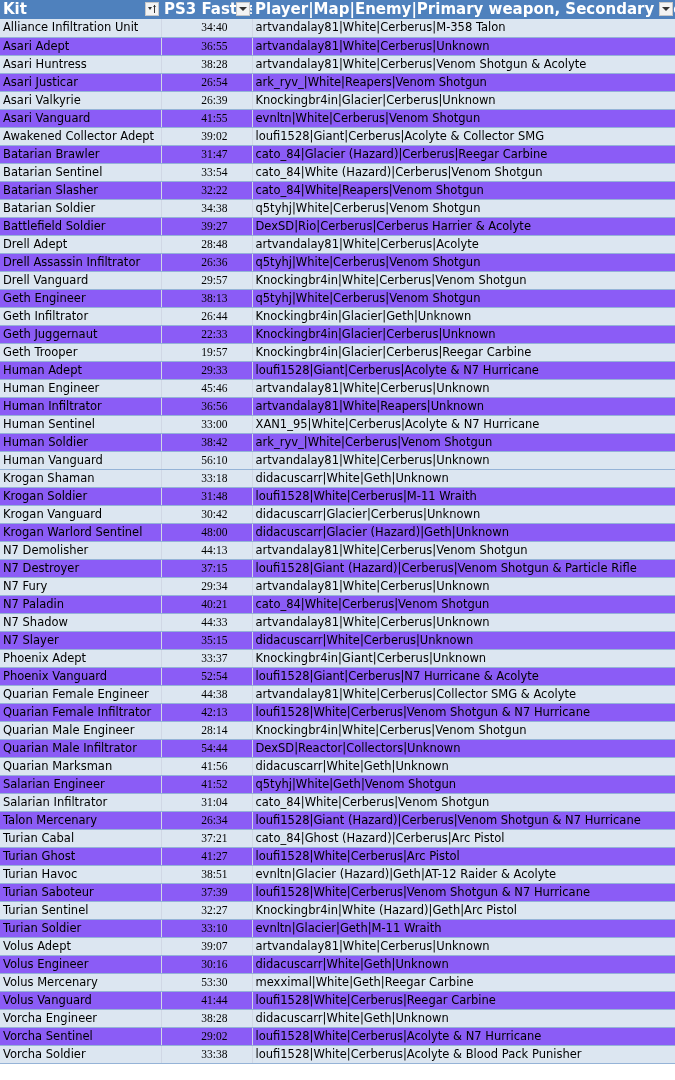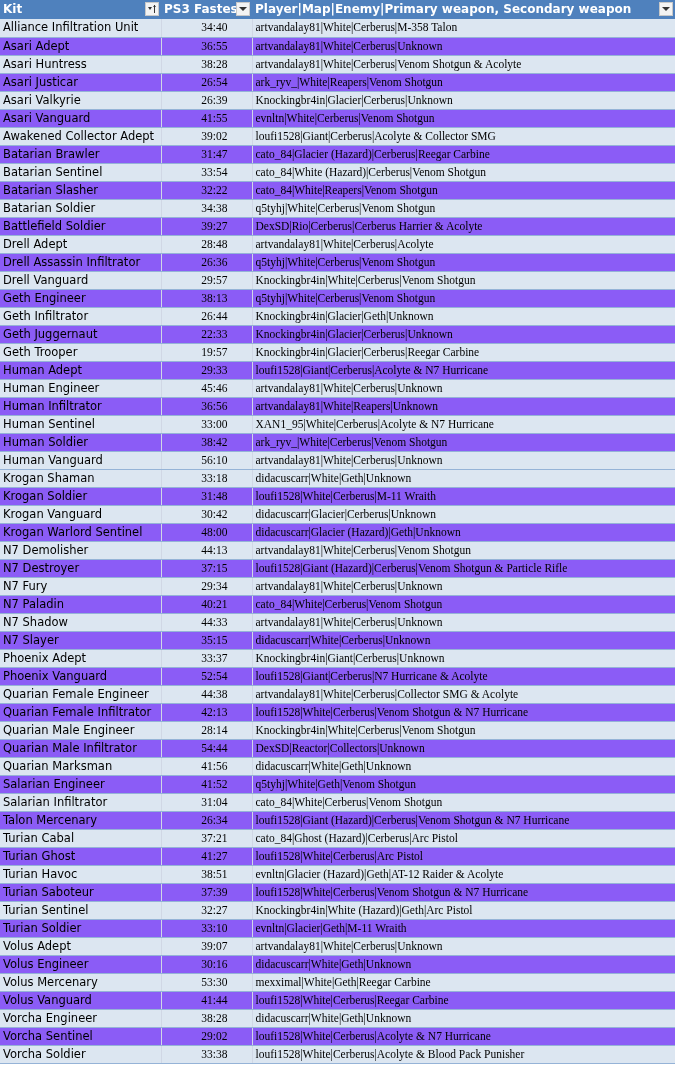--- a/index.html
+++ b/index.html
@@ -1,29 +1,29 @@
 <!DOCTYPE html>
 <html><head>
   <meta charset="utf-8">
   <style>
     html, body { margin: 0; padding: 0; background: #ffffff; }
     body { width: 675px; height: 1080px; overflow: hidden; font-family: "DejaVu Sans", "Liberation Sans", sans-serif; }
     .sheet { width: 675px; border-collapse: collapse; table-layout: fixed; }
     .hdr { height: 19px; background: #4f81bd; color: #ffffff; font-weight: bold; }
-    .hdr-cell { position: relative; padding: 0 0 0 3px; font-size: 12px; line-height: 19px; white-space: nowrap; overflow: hidden; box-sizing: border-box; }
+    .hdr-cell { position: relative; padding: 0 0 0 3px; font-size: 15px; line-height: 19px; white-space: nowrap; overflow: hidden; box-sizing: border-box; }
     .hdr-cell .lbl { display: inline-block; }
     .filter-btn { position: absolute; top: 2px; right: 2px; width: 14px; height: 14px; background: #f3f3f3; border: 1px solid #c8c8c8; box-sizing: border-box; display: flex; align-items: center; justify-content: center; }
     .filter-btn svg { display: block; }
     .row { height: 18px; }
     .row.odd { background: #dce6f1; }
     .row.even { background: #8b5cf6; }
     .cell { font-size: 11.5px; line-height: 17px; color: #000; white-space: nowrap; overflow: hidden; padding: 0 0 0 3px; box-sizing: border-box; border-bottom: 1px solid #95b3d7; }
     .cell.kit { width: 161px; border-right: 1px solid #d0d7e5; }
     .cell.time { width: 91px; text-align: right; padding-right: 24px; border-right: 1px solid #d0d7e5; font-family: Liberation Serif, serif; }
-    .cell.details { width: 423px; font-family: Liberation Serif, serif; }
+    .cell.details { width: 423px; }
     col.c1 { width: 161px; } col.c2 { width: 91px; } col.c3 { width: 423px; }
   </style>
 </head>
 <body>
 
 <table class="sheet">
   <colgroup>
       <col class="c1">
       <col class="c2">
       <col class="c3">

